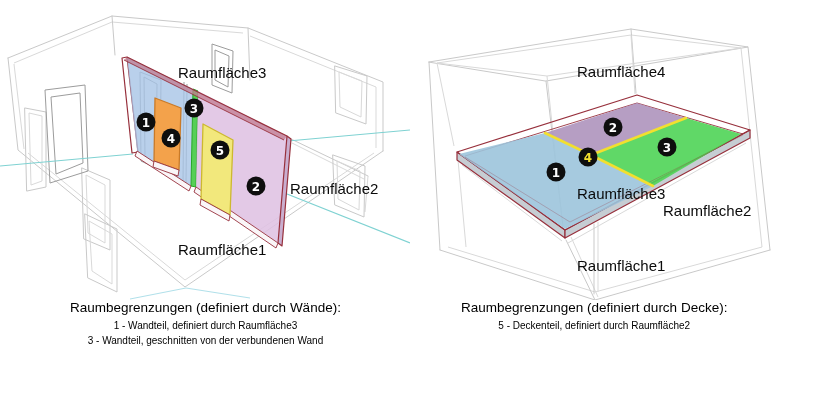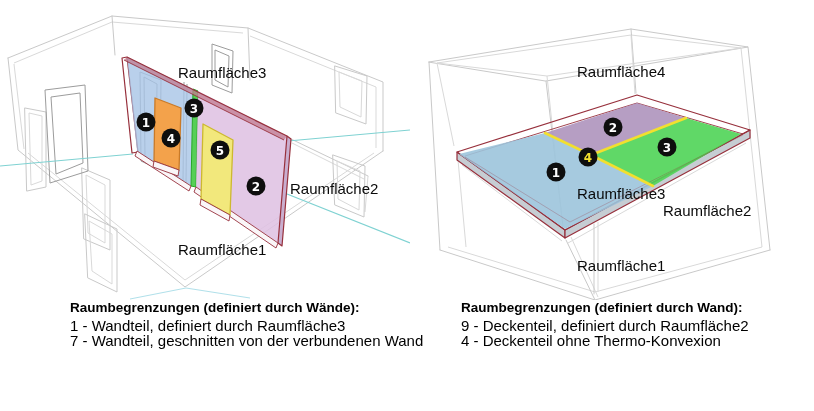--- a/index.html
+++ b/index.html
@@ -27,22 +27,22 @@
   .s-orange{stroke:#c97a28;stroke-width:1.3;stroke-linejoin:round}
   .s-yellowd{stroke:#cdb92f;stroke-width:1.3;stroke-linejoin:round}
   .ydiv{stroke-width:2.6;fill:none;stroke-linecap:round}
   .innerfaint{stroke:#97303c;stroke-width:0.8;fill:none;opacity:.35}
   .badge{fill:#0e0e0e}
   .mnum{font-family:"DejaVu Sans",sans-serif;font-size:12px;font-weight:bold;fill:#ffffff;text-anchor:middle}
   .mnum-y{fill:#f2df2f}
   .lbl{font-family:"Liberation Sans",sans-serif;font-size:15px;fill:#0a0a0a}
   
   .caption{position:absolute;color:#000;}
-  .cap-title{font-size:13.5px;font-weight:bold;white-space:nowrap;margin-bottom:3px;}
-  .cap-line{font-size:15px;line-height:15px;white-space:nowrap;}
+  .cap-title{font-size:13.5px;font-weight:normal;white-space:nowrap;margin-bottom:3px;}
+  .cap-line{font-size:10px;line-height:15px;white-space:nowrap;text-align:center;}
 </style>
 </head>
 <body>
 
 <div class="stage">
 
   <svg style="left:0" width="410" height="300" viewBox="0 0 410 300">
 
     <g>
       <polyline class="wf" points="8,58 112,16 248,28 383,82 383,151"></polyline>
@@ -211,22 +211,21 @@
       <text class="lbl" x="167" y="77">Raumfläche4</text>
       <text class="lbl" x="167" y="199">Raumfläche3</text>
       <text class="lbl" x="253" y="216">Raumfläche2</text>
       <text class="lbl" x="167" y="271">Raumfläche1</text>
     </g>
   </svg>
 
   <div class="caption" style="left:70px;top:300px">
     <div class="cap-title">Raumbegrenzungen (definiert durch Wände):</div>
     <div class="cap-line">1 - Wandteil, definiert durch Raumfläche3</div>
-    <div class="cap-line">7 - Wandteil, geschnitten von der verbundenen Wand</div>
+    <div class="cap-line">3 - Wandteil, geschnitten von der verbundenen Wand</div>
   </div>
 
   <div class="caption" style="left:461px;top:300px">
-    <div class="cap-title">Raumbegrenzungen (definiert durch Wand):</div>
-    <div class="cap-line">9 - Deckenteil, definiert durch Raumfläche2</div>
-    <div class="cap-line">4 - Deckenteil ohne Thermo-Konvexion</div>
+    <div class="cap-title">Raumbegrenzungen (definiert durch Decke):</div>
+    <div class="cap-line">5 - Deckenteil, definiert durch Raumfläche2</div>
   </div>
 
 </div>
 
 </body></html>

